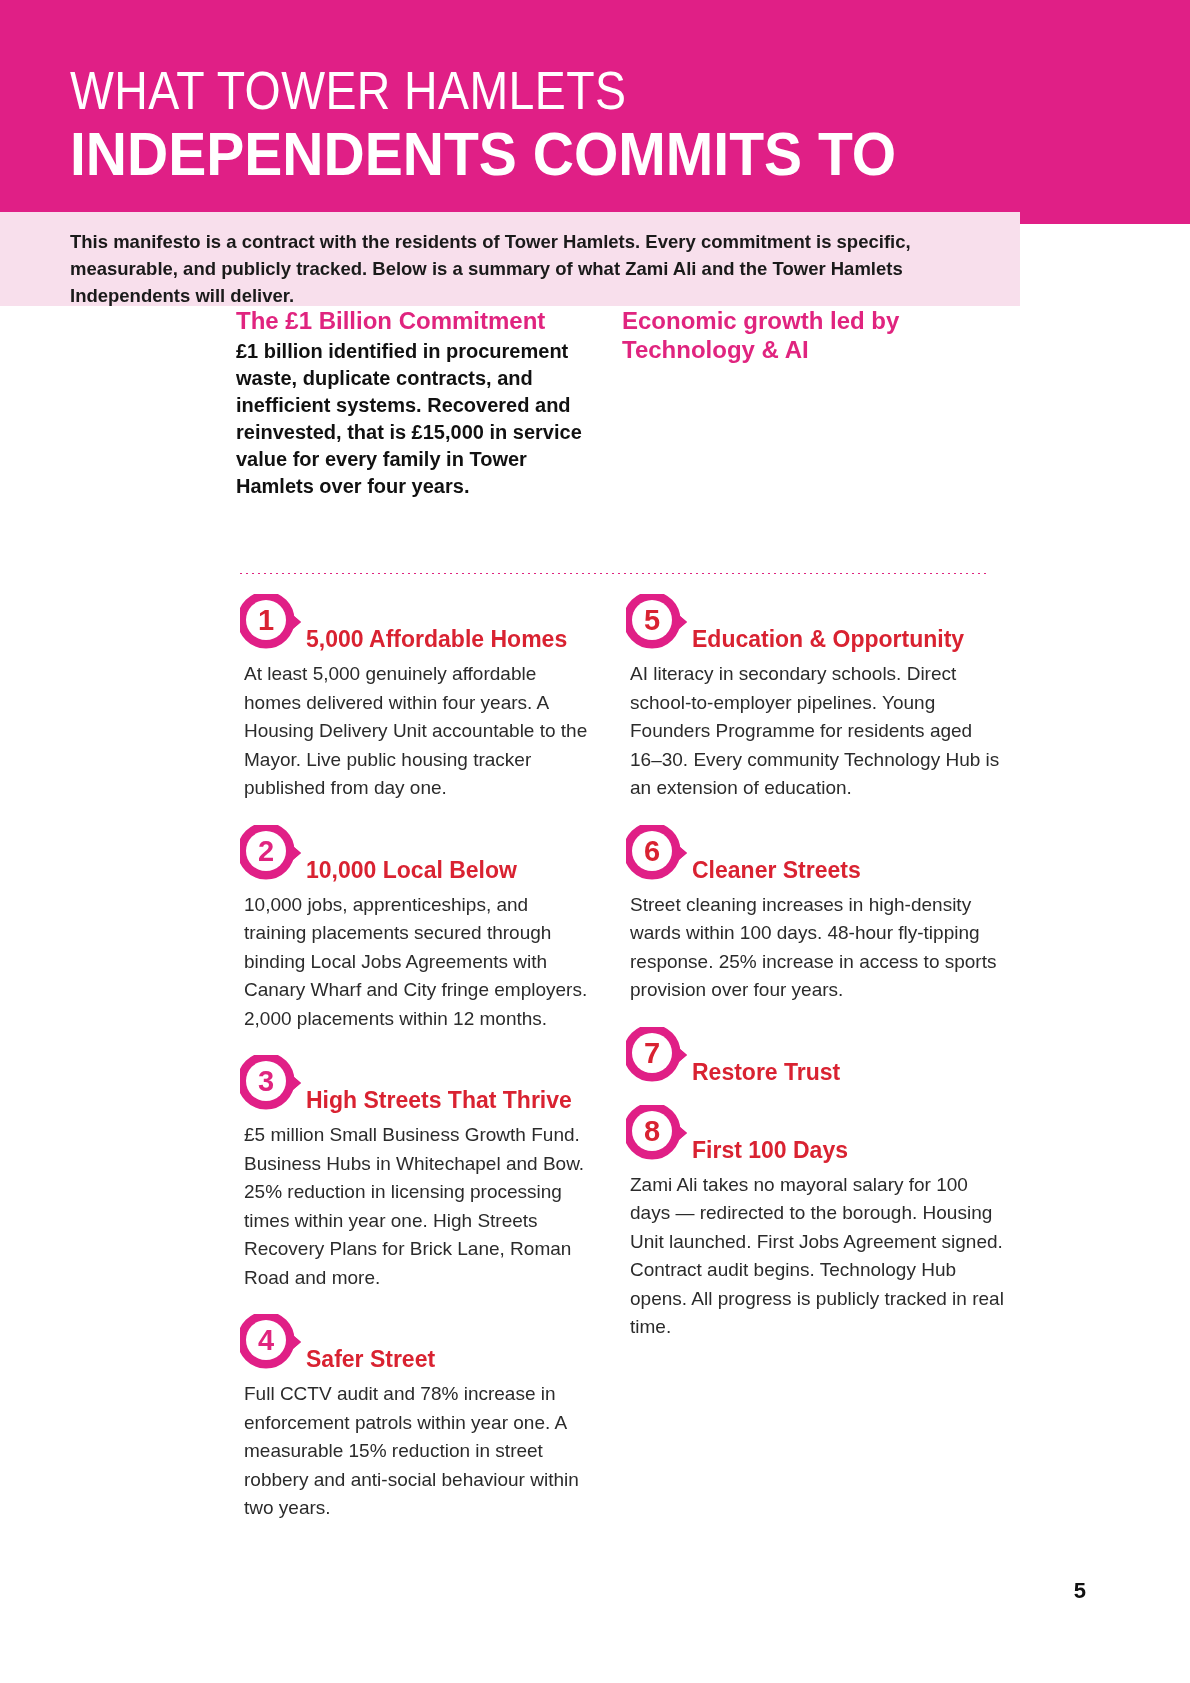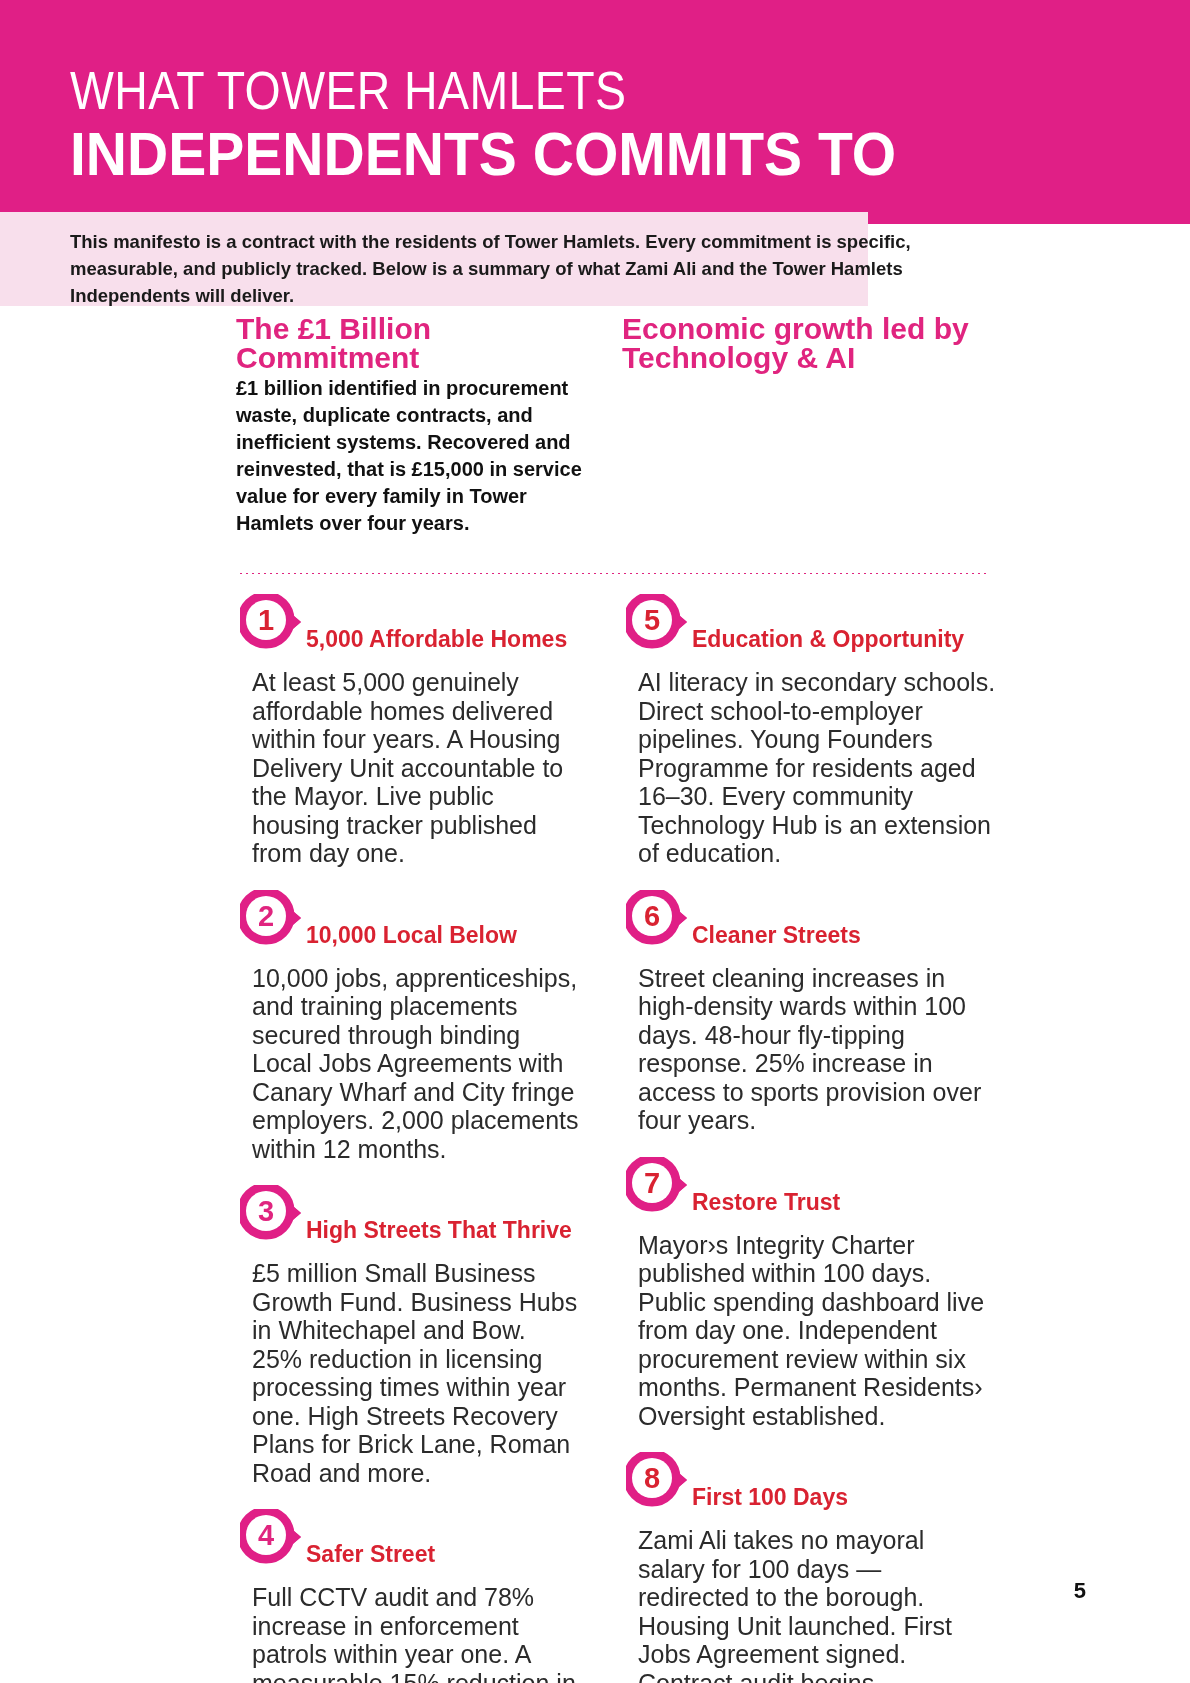--- a/index.html
+++ b/index.html
@@ -49,21 +49,21 @@
     transform-origin: left center;
     white-space: nowrap;
     margin-top: 4px;
   }
 
   
   .intro {
     position: absolute;
     left: 0;
     top: 212px;
-    width: 868px;
+    width: 1020px;
     height: 94px;
     background: #f8dfec;
   }
   .intro p {
     margin: 0;
     position: absolute;
     left: 70px;
     top: 16px;
     width: 920px;
     font-size: 18.5px;
@@ -81,24 +81,24 @@
   }
   .col {
     position: absolute;
     top: 0;
   }
   .col-left  { left: 236px; width: 357px; }
   .col-right { left: 622px; width: 390px; }
 
   .feature-title {
     color: #e0247f;
-    font-size: 30px;
+    font-size: 24px;
     line-height: 29px;
     font-weight: 700;
-    margin: 8px 0 3px 0;
+    margin: 0 0 3px 0;
   }
   .feature-body {
     color: #111111;
     font-size: 20px;
     line-height: 27px;
     font-weight: 700;
     margin: 0;
   }
 
   
@@ -151,24 +151,24 @@
   .commit-head {
     position: absolute;
     left: 70px;
     bottom: -3px;
     color: #d92231;
     font-size: 23px;
     font-weight: 700;
     white-space: nowrap;
   }
   .commit-text {
-    margin: 16px;
+    margin: 8px;
     padding-top: 2px;
     color: #2b2b2b;
-    font-size: 25px;
+    font-size: 19px;
     line-height: 28.5px;
     font-weight: 400;
   }
 
   
   .page-num {
     position: absolute;
     right: 104px;
     top: 1578px;
     font-size: 22px;
@@ -301,21 +301,20 @@
           <svg width="62" height="56" viewBox="0 0 62 56" xmlns="http://www.w3.org/2000/svg">
             <path d="M26 1 L26 1 A25 25 0 1 1 25.9 1 Z M44 14 L61 28 L44 42 Z" fill="#e01f86"></path>
             <circle cx="26" cy="26" r="25" fill="none" stroke="#e01f86" stroke-width="7"></circle>
             <path d="M44 13 L61 28 L44 43 Z" fill="#e01f86"></path>
             <circle cx="26" cy="26" r="20" fill="#ffffff"></circle>
           </svg>
           <div class="pin-num" style="color: rgb(217, 34, 49);">7</div>
         </div>
         <div class="commit-head">Restore Trust</div>
       </div>
-      <p class="commit-text">Mayor›s Integrity Charter published within 100 days. Public spending dashboard live from day one. Independent procurement review within six months. Permanent Residents› Oversight  established.</p>
     </div>
     <div class="commit">
       <div class="pin-row">
         <div class="pin">
           <svg width="62" height="56" viewBox="0 0 62 56" xmlns="http://www.w3.org/2000/svg">
             <path d="M26 1 L26 1 A25 25 0 1 1 25.9 1 Z M44 14 L61 28 L44 42 Z" fill="#e01f86"></path>
             <circle cx="26" cy="26" r="25" fill="none" stroke="#e01f86" stroke-width="7"></circle>
             <path d="M44 13 L61 28 L44 43 Z" fill="#e01f86"></path>
             <circle cx="26" cy="26" r="20" fill="#ffffff"></circle>
           </svg>

